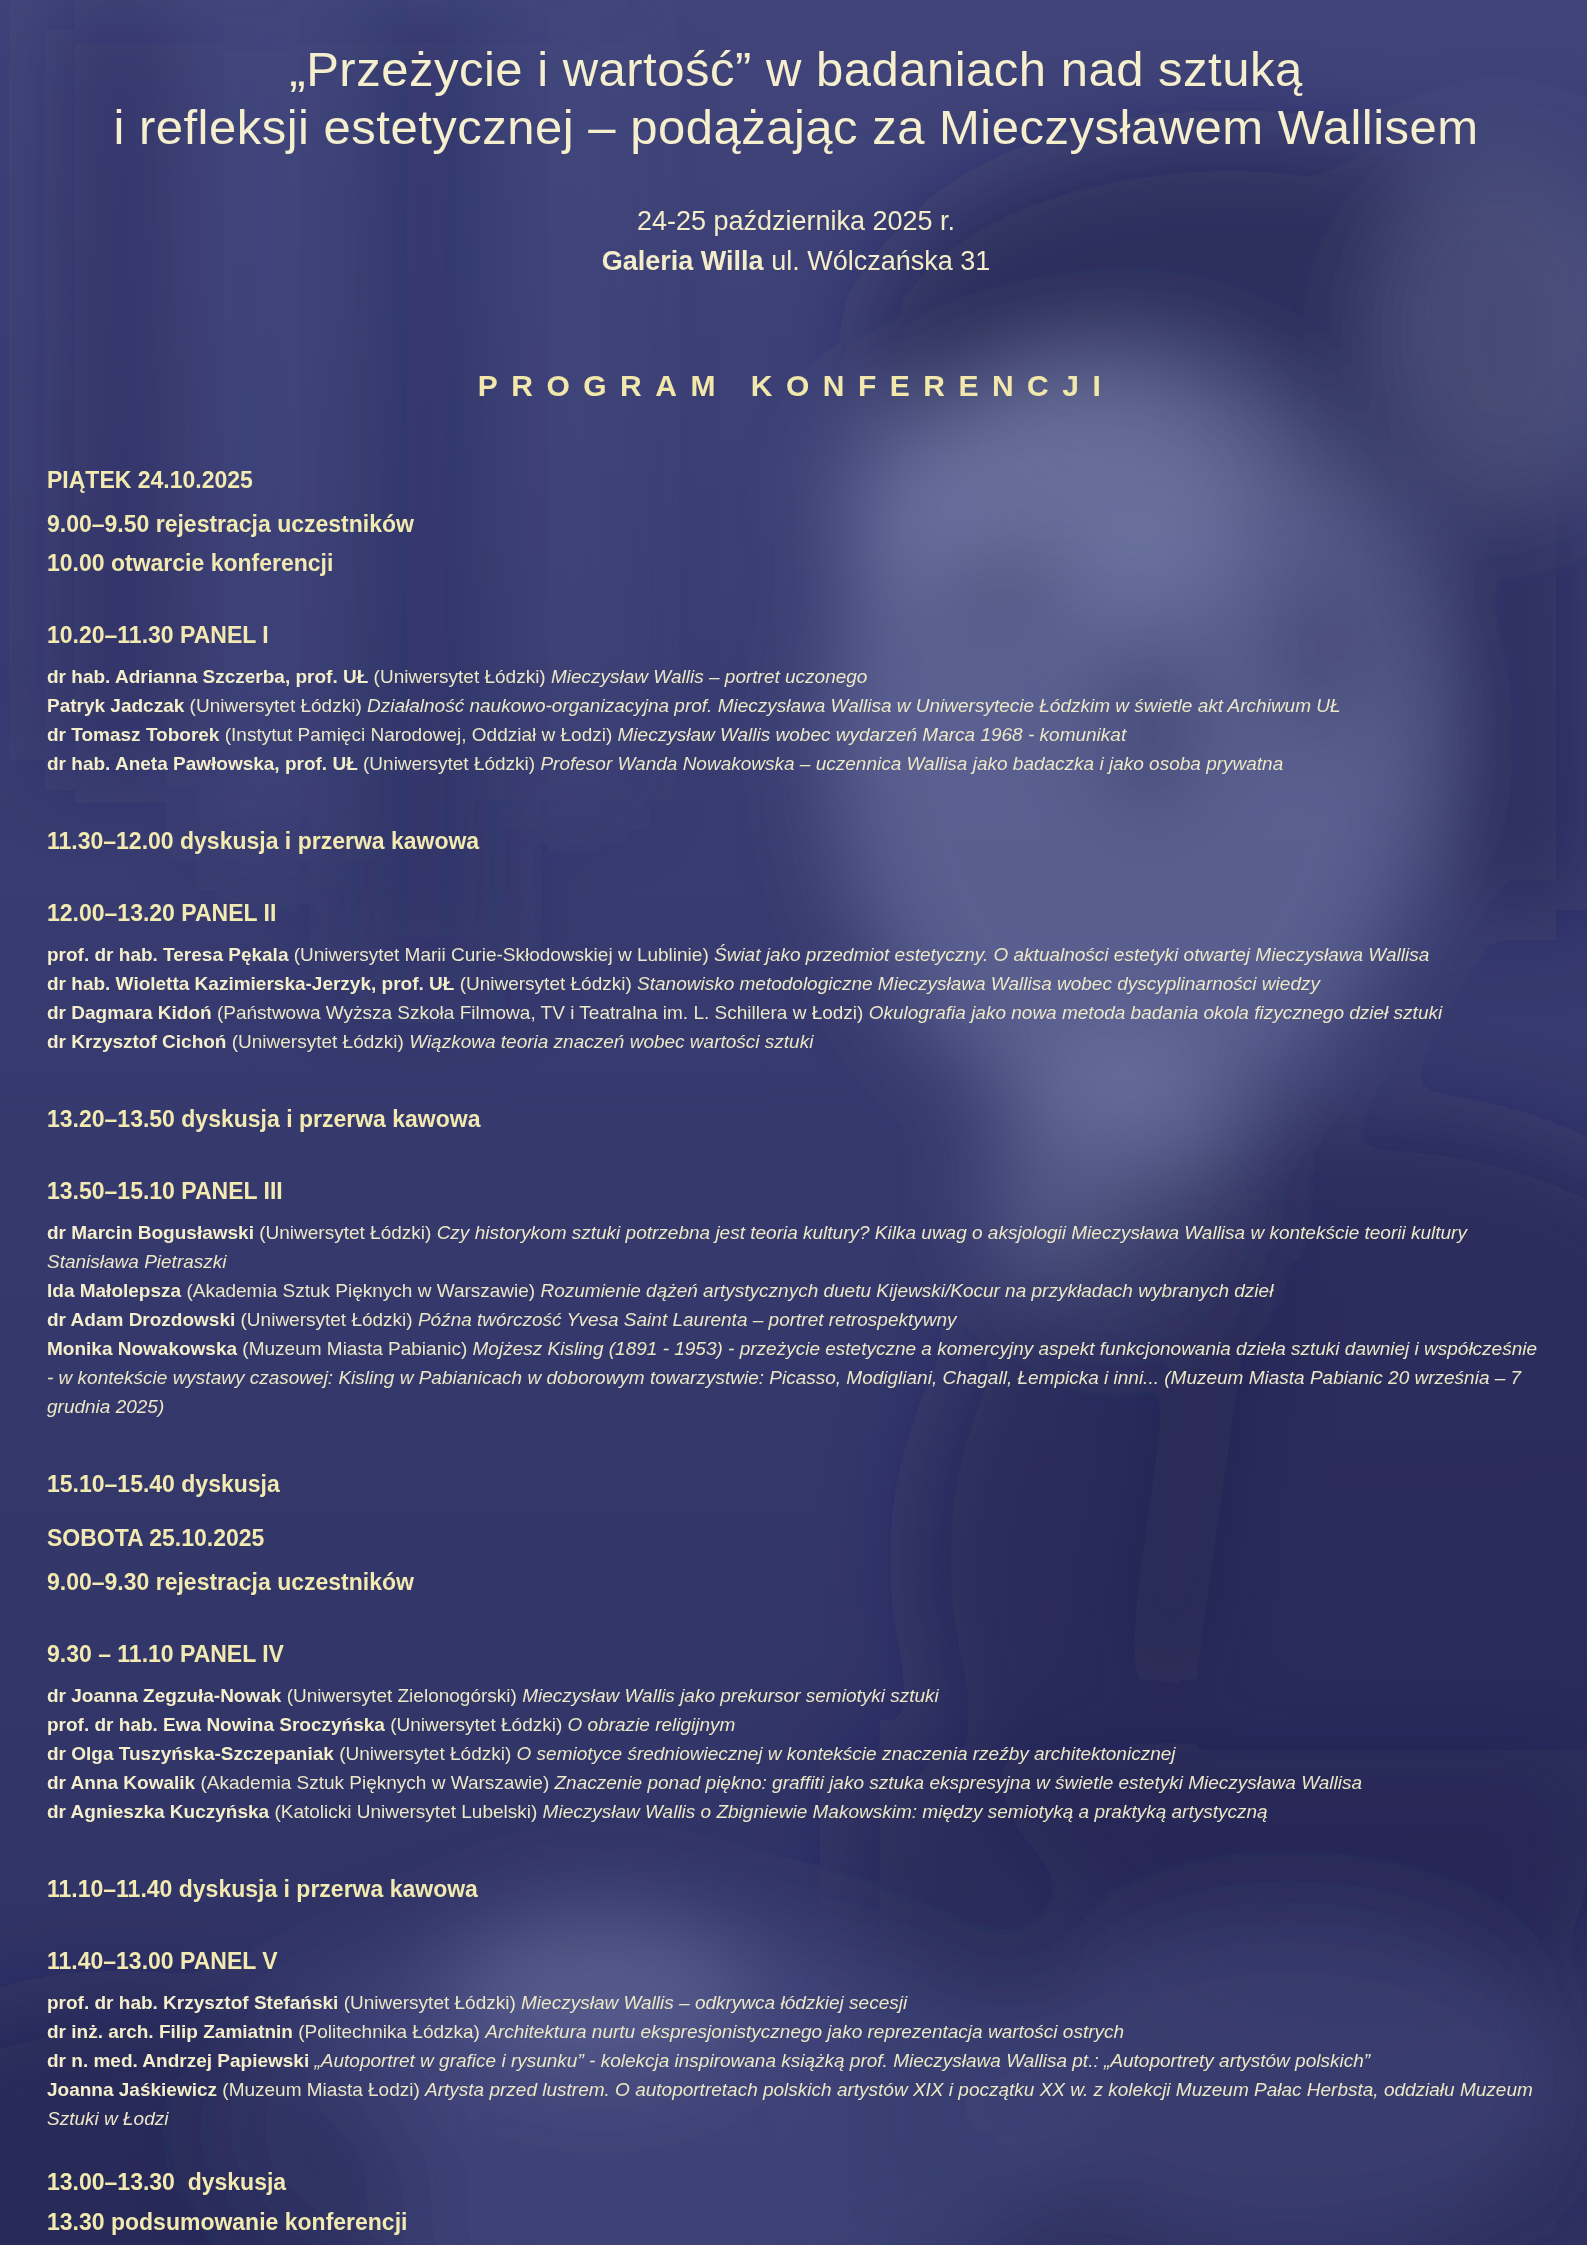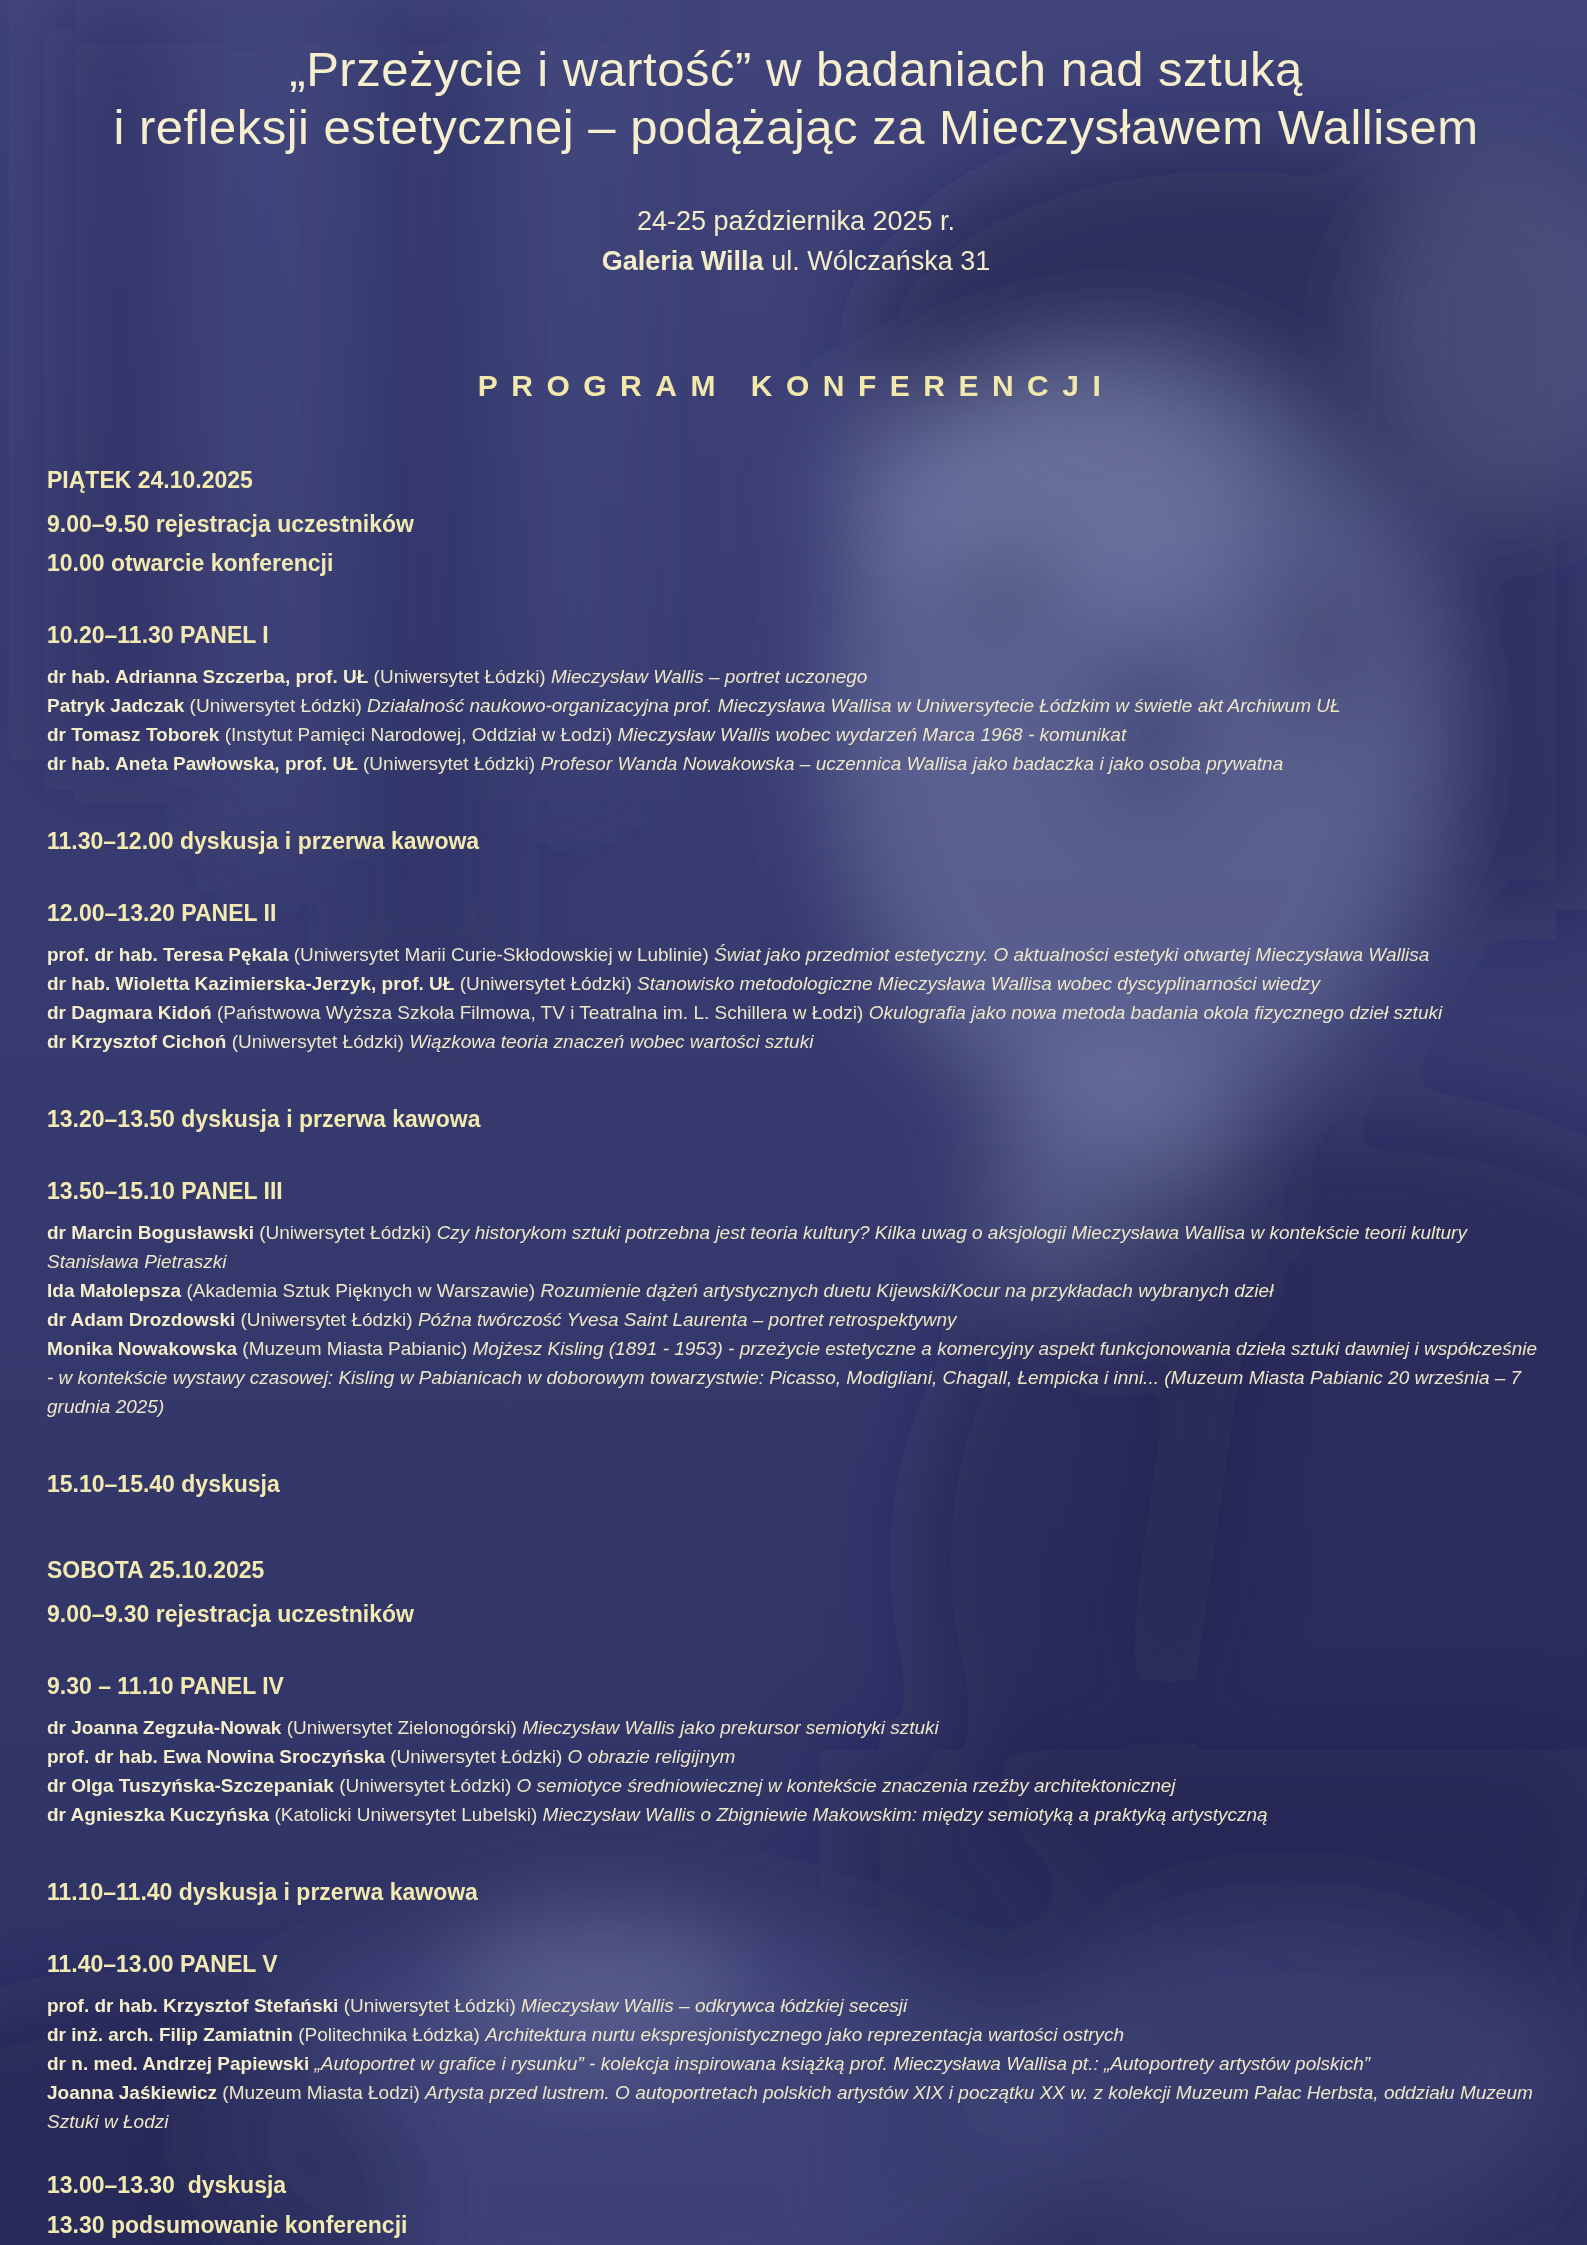--- a/index.html
+++ b/index.html
@@ -57,21 +57,21 @@
     letter-spacing: 0.45em;
     color: #f2e8ab;
     margin-top: 92px;
   }
   .day-h, .sched, .panel-h, .break-line, .closing {
     font-size: 23px;
     font-weight: 700;
     color: #f2eab0;
     line-height: 30px;
   }
-  .day-h { margin-top: 56px; }
+  .day-h { margin-top: 24px; }
   .day-h.first { margin-top: 62px; }
   .sched { margin-top: 9px; }
   .day-h + .sched { margin-top: 14px; }
   .panel-h { margin-top: 42px; }
   .talks { margin-top: 12px; }
   .talk {
     margin: 0;
     font-size: 19px;
     line-height: 29px;
     color: #ece7c6;
@@ -240,20 +240,25 @@
           <span class="name">prof. dr hab. Ewa Nowina Sroczyńska</span>
           <span class="aff">(Uniwersytet Łódzki)</span>
           <span class="ttl">O obrazie religijnym</span>
         </p>
         <p class="talk">
           <span class="name">dr Olga Tuszyńska-Szczepaniak</span>
           <span class="aff">(Uniwersytet Łódzki)</span>
           <span class="ttl">O semiotyce średniowiecznej w kontekście znaczenia rzeźby architektonicznej</span>
         </p>
         <p class="talk">
+          <span class="name">dr Anna Kowalik</span>
+          <span class="aff">(Akademia Sztuk Pięknych w Warszawie)</span>
+          <span class="ttl">Znaczenie ponad piękno: graffiti jako sztuka ekspresyjna w świetle estetyki Mieczysława Wallisa</span>
+        </p>
+        <p class="talk">
           <span class="name">dr Agnieszka Kuczyńska</span>
           <span class="aff">(Katolicki Uniwersytet Lubelski)</span>
           <span class="ttl">Mieczysław Wallis o Zbigniewie Makowskim: między semiotyką a praktyką artystyczną</span>
         </p>
       </div>
 
       <div class="break-line">11.10–11.40 dyskusja i przerwa kawowa</div>
 
       <div class="panel-h">11.40–13.00 PANEL V</div>
       <div class="talks">

